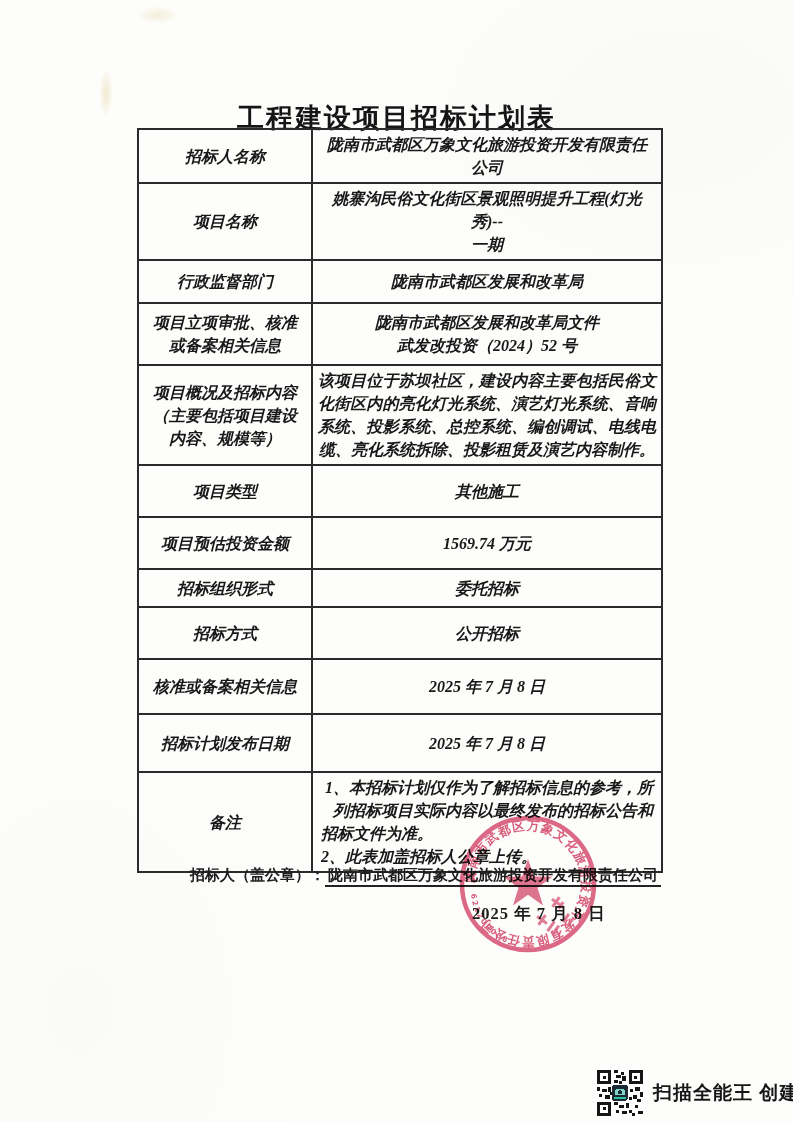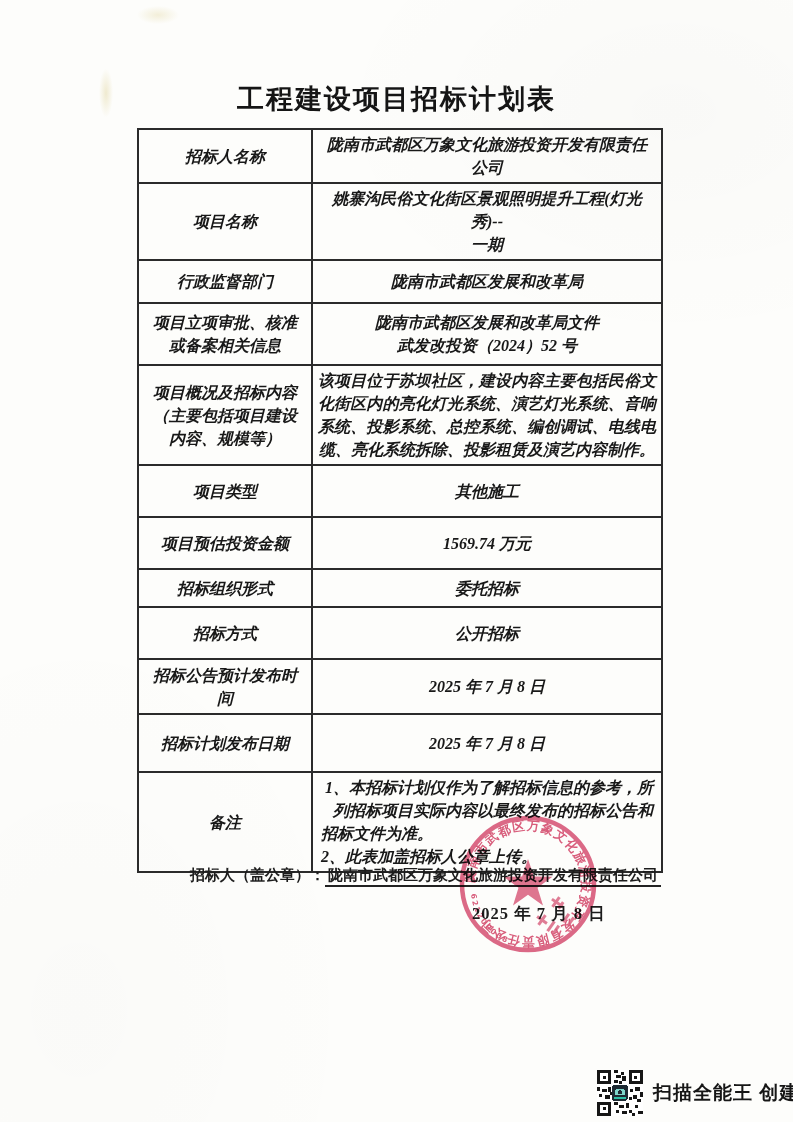--- a/index.html
+++ b/index.html
@@ -21,21 +21,21 @@
   .scan-speck{
     position:absolute;border-radius:50%;
     pointer-events:none;
   }
   .speck-a{left:96px;top:58px;width:20px;height:70px;
     background:radial-gradient(closest-side, rgba(205,185,95,.28), transparent 70%);}
   .speck-b{left:128px;top:2px;width:60px;height:26px;
     background:radial-gradient(closest-side, rgba(205,185,95,.22), transparent 70%);}
 
   .doc-title{
-    position:absolute;left:0;top:81px;width:793px;
+    position:absolute;left:0;top:100px;width:793px;
     text-align:center;
     font-size:27px;font-weight:bold;
     letter-spacing:2px;
     color:#151515;
   }
 
   table.tender{
     position:absolute;left:137px;top:128px;
     width:526px;
     border-collapse:collapse;
@@ -153,21 +153,21 @@
       </tr>
       <tr style="height:38px">
         <td class="lbl">招标组织形式</td>
         <td class="val">委托招标</td>
       </tr>
       <tr style="height:52px">
         <td class="lbl">招标方式</td>
         <td class="val">公开招标</td>
       </tr>
       <tr style="height:55px">
-        <td class="lbl">招标公告预计发布时间</td>
+        <td class="lbl">核准或备案相关信息</td>
         <td class="val">2025 年 7 月 8 日</td>
       </tr>
       <tr style="height:58px">
         <td class="lbl">招标计划发布日期</td>
         <td class="val">2025 年 7 月 8 日</td>
       </tr>
       <tr style="height:92px">
         <td class="lbl">备注</td>
         <td class="val left">1、本招标计划仅作为了解招标信息的参考，所列招标项目实际内容以最终发布的招标公告和招标文件为准。
 2、此表加盖招标人公章上传。</td>

